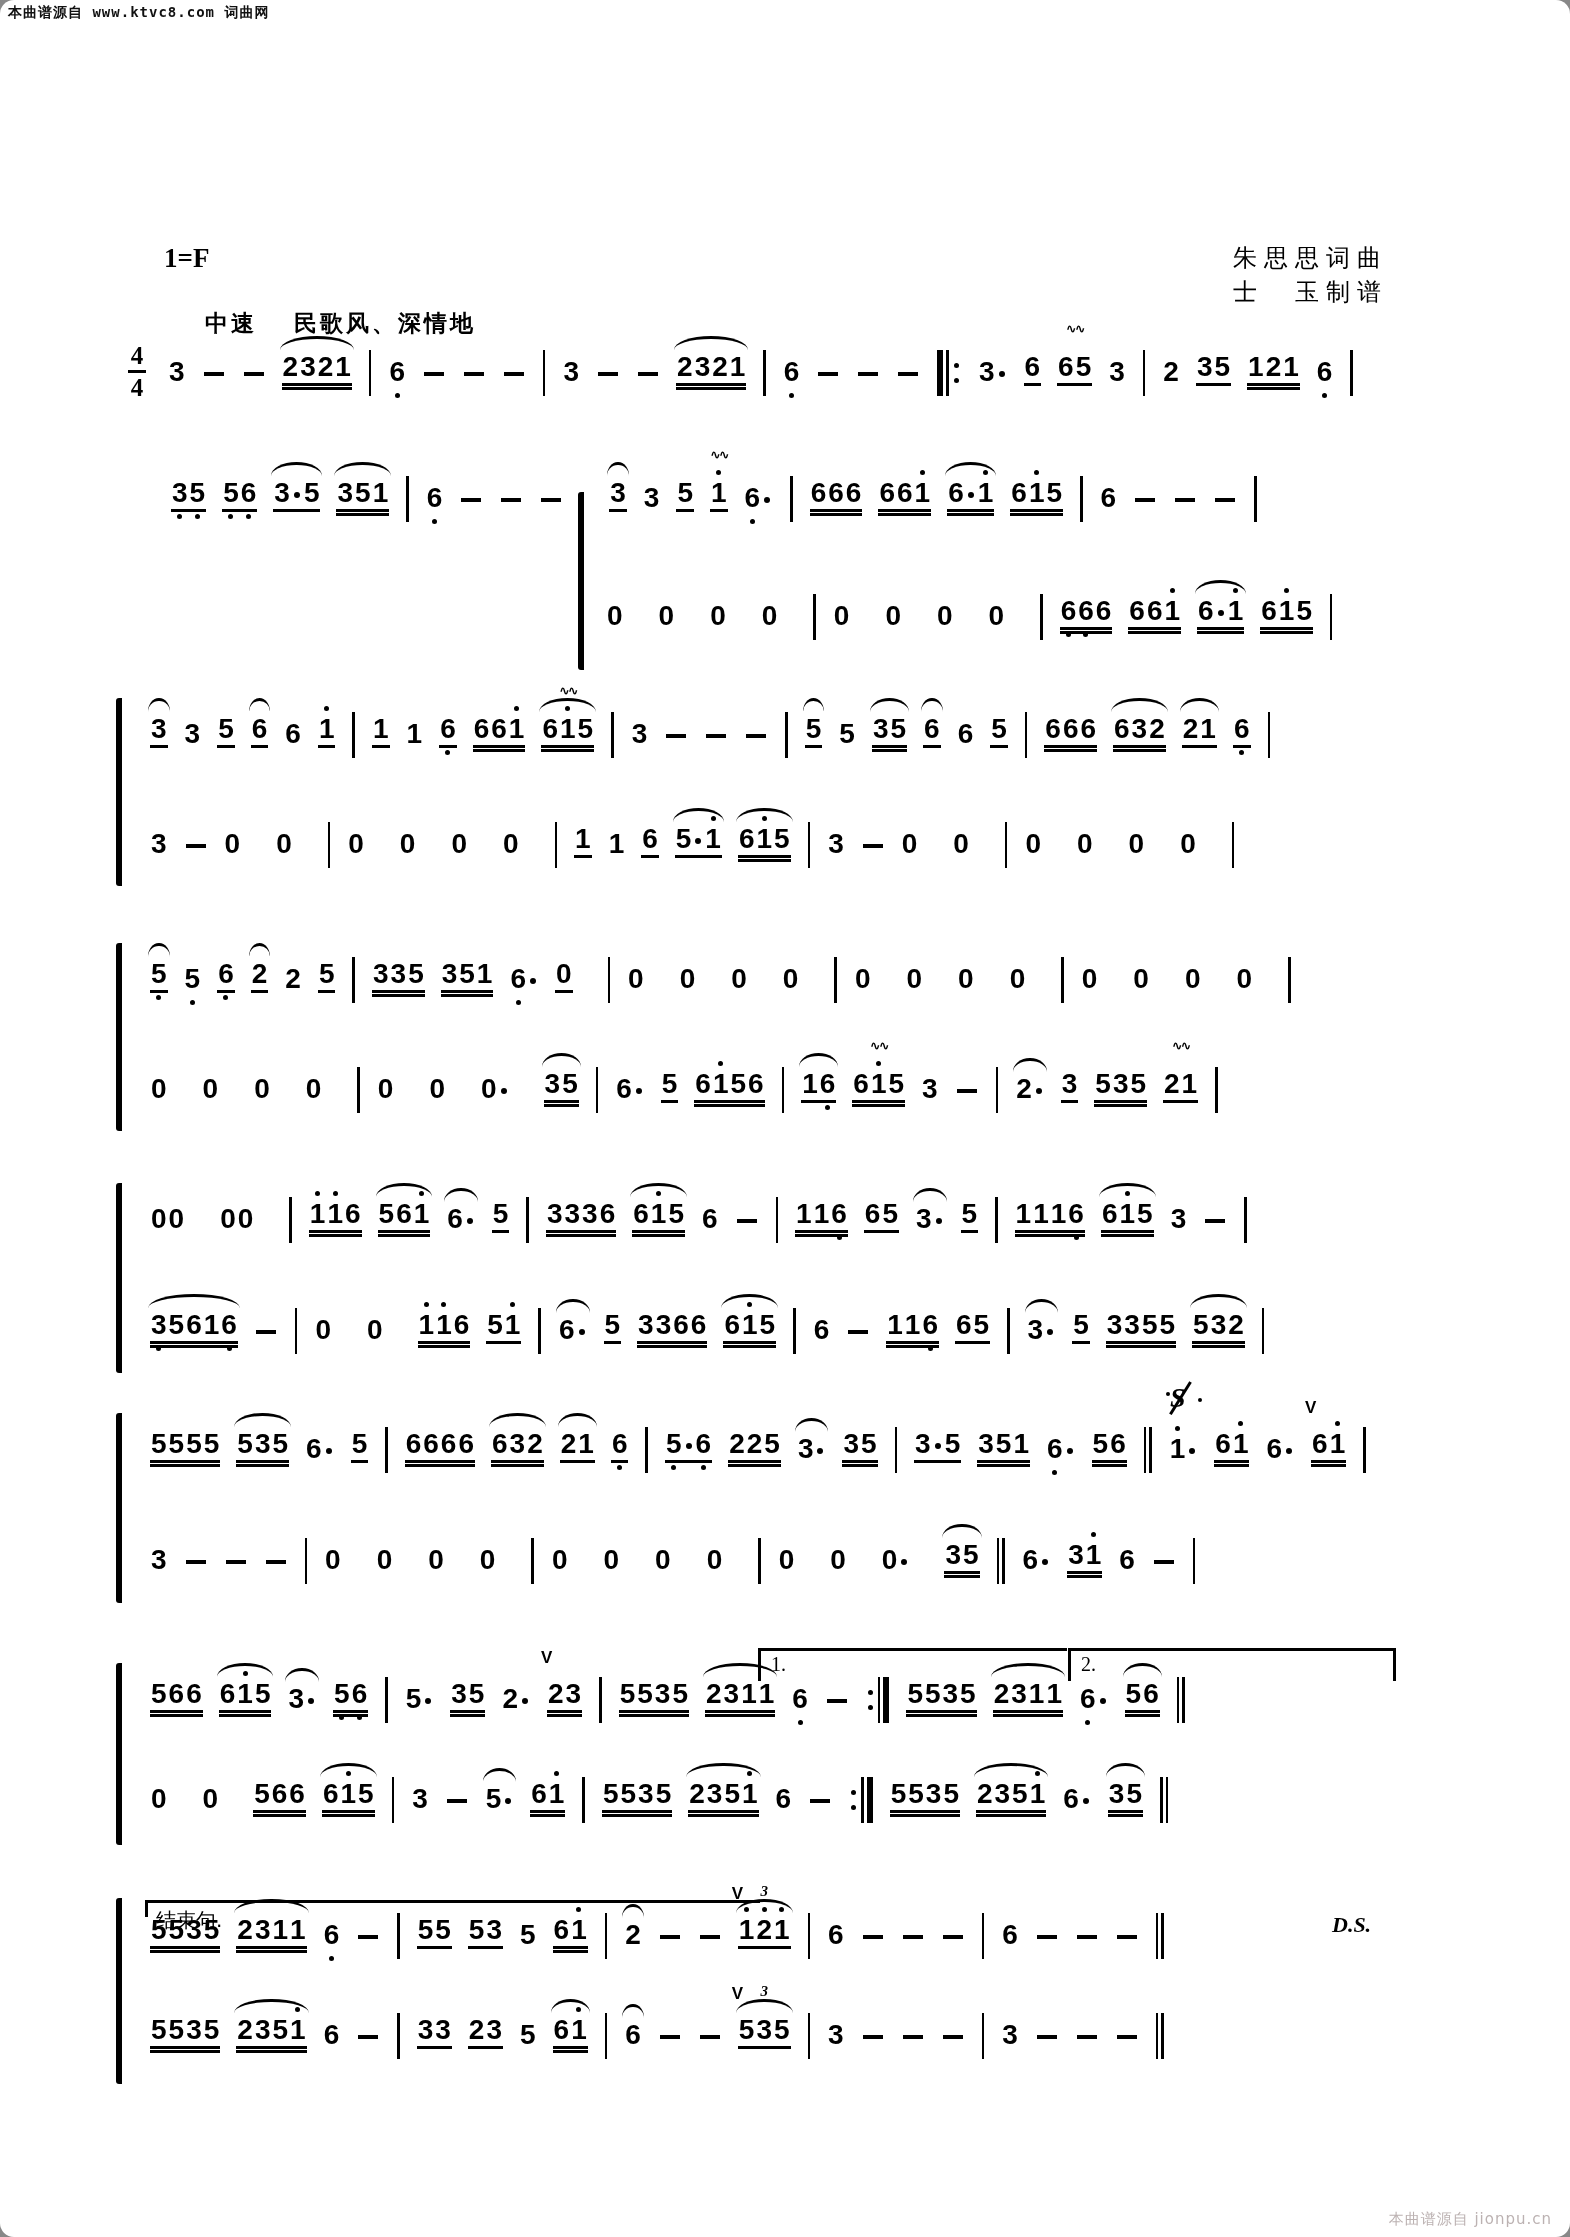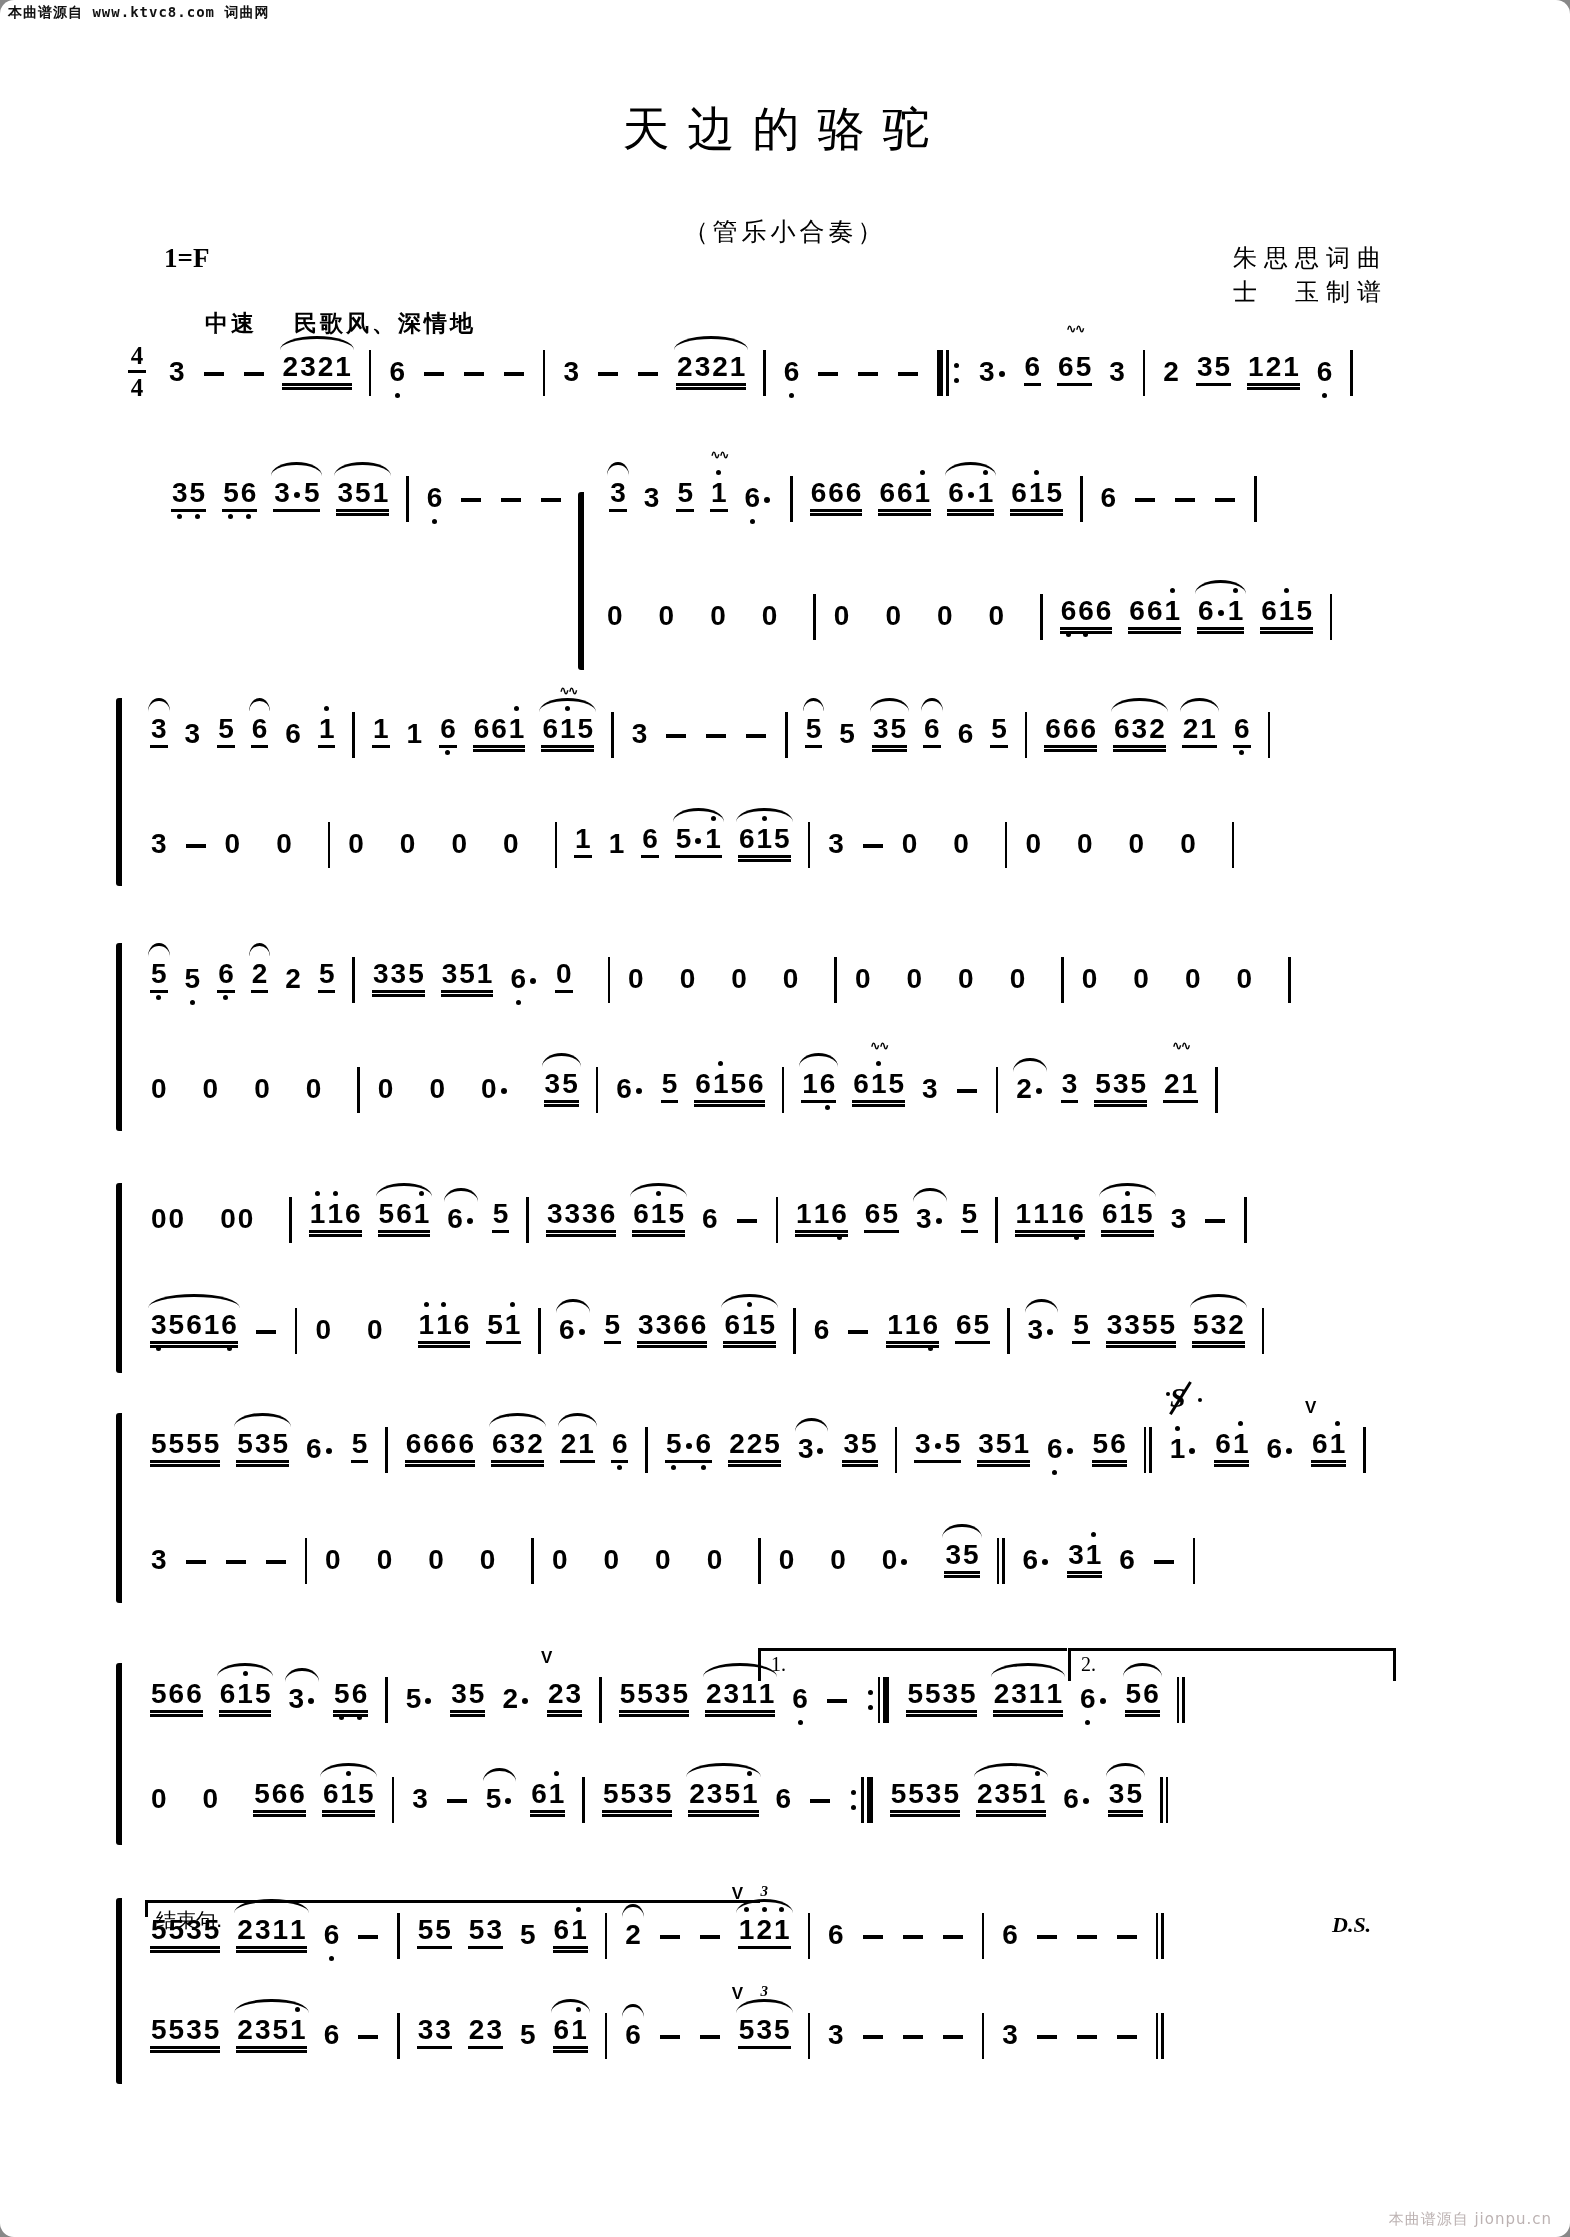--- a/index.html
+++ b/index.html
@@ -60,22 +60,20 @@
   .segno .d1{left:-4px;top:10px;}
   .segno .d2{right:-6px;top:16px;}
 </style>
 </head>
 <body>
 
 <div id="page">
 
   <div class="wm-top">本曲谱源自 www.ktvc8.com 词曲网</div>
 
-  <div class="title">天边的骆驼</div>
-  <div class="subtitle">（管乐小合奏）</div>
   <div class="keysig">1=F</div>
   <div class="credits">
     <div>朱思思词曲</div>
     <div>士　玉制谱</div>
   </div>
   <div class="tempo">中速　 民歌风、深情地</div>
 
   <div class="sbr" style="left:578px;top:492px;height:178px;"></div>
   <div class="sbr" style="left:116px;top:698px;height:188px;"></div>
   <div class="sbr" style="left:116px;top:943px;height:188px;"></div>

